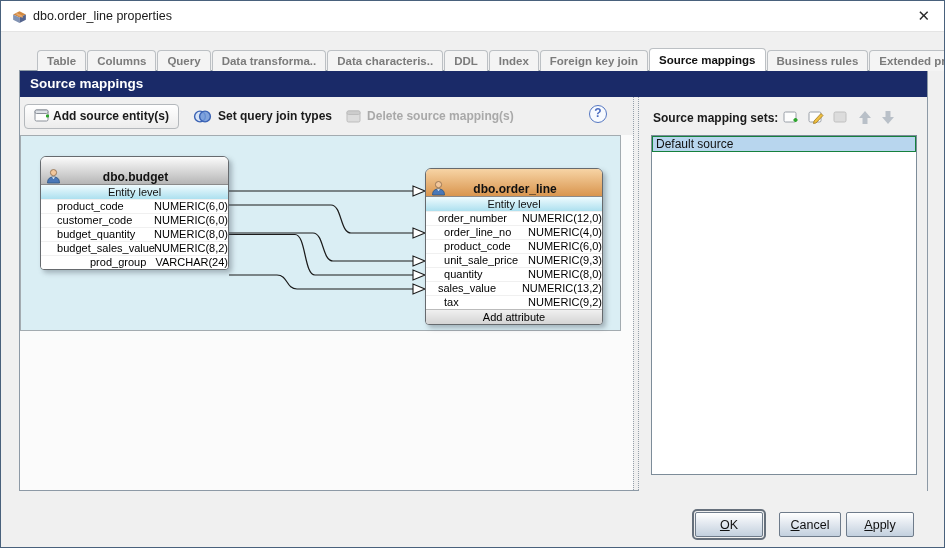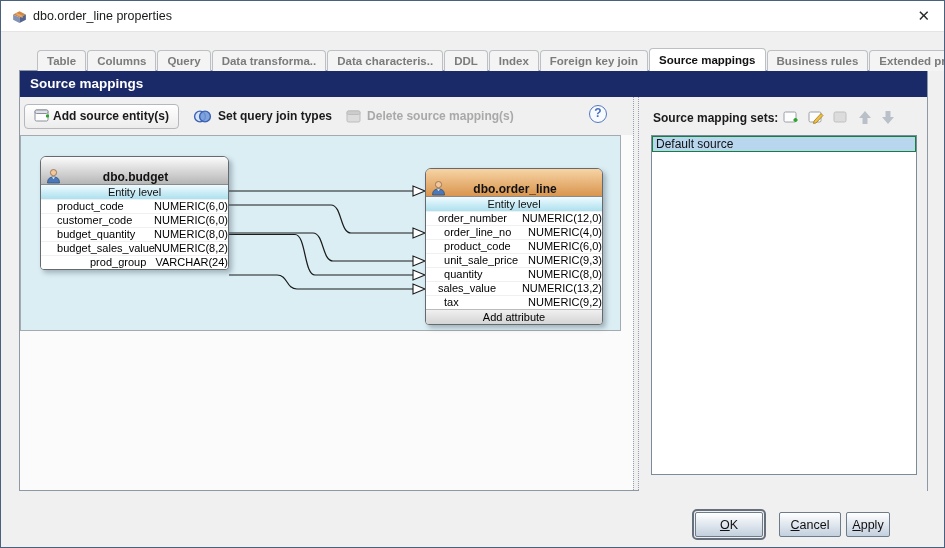--- a/index.html
+++ b/index.html
@@ -80,21 +80,21 @@
   .set-item.selected { background:var(--selection); border:1px solid #15803d; }
   
   .dlg-btn {
     position:absolute; top:503px; height:25px; font-family:"Liberation Sans",sans-serif;
     font-size:12.5px; font-weight:normal; color:#111; text-align:center;
     background:linear-gradient(#ffffff,#e3e9f0 45%,#c3d0de); border:1px solid #6e7b8a;
     border-radius:2px; cursor:pointer; padding:0;margin-top:8px;
   }
   #btn-ok { left:694px; width:68px; outline:2px solid #66707c; outline-offset:1px; }
   #btn-cancel { left:778px; width:62px; }
-  #btn-apply { left:845px; width:44px; }
+  #btn-apply { left:845px; width:68px; }
   .mn { text-decoration:underline; }
 </style>
 </head>
 <body>
 
 <div id="win">
 
   <div id="titlebar">
     <svg class="app-icon" width="17" height="17" viewBox="0 0 16 16">
       <path d="M2 6 L8 3 L14 6 L8 9 Z" fill="#d08840"></path>

